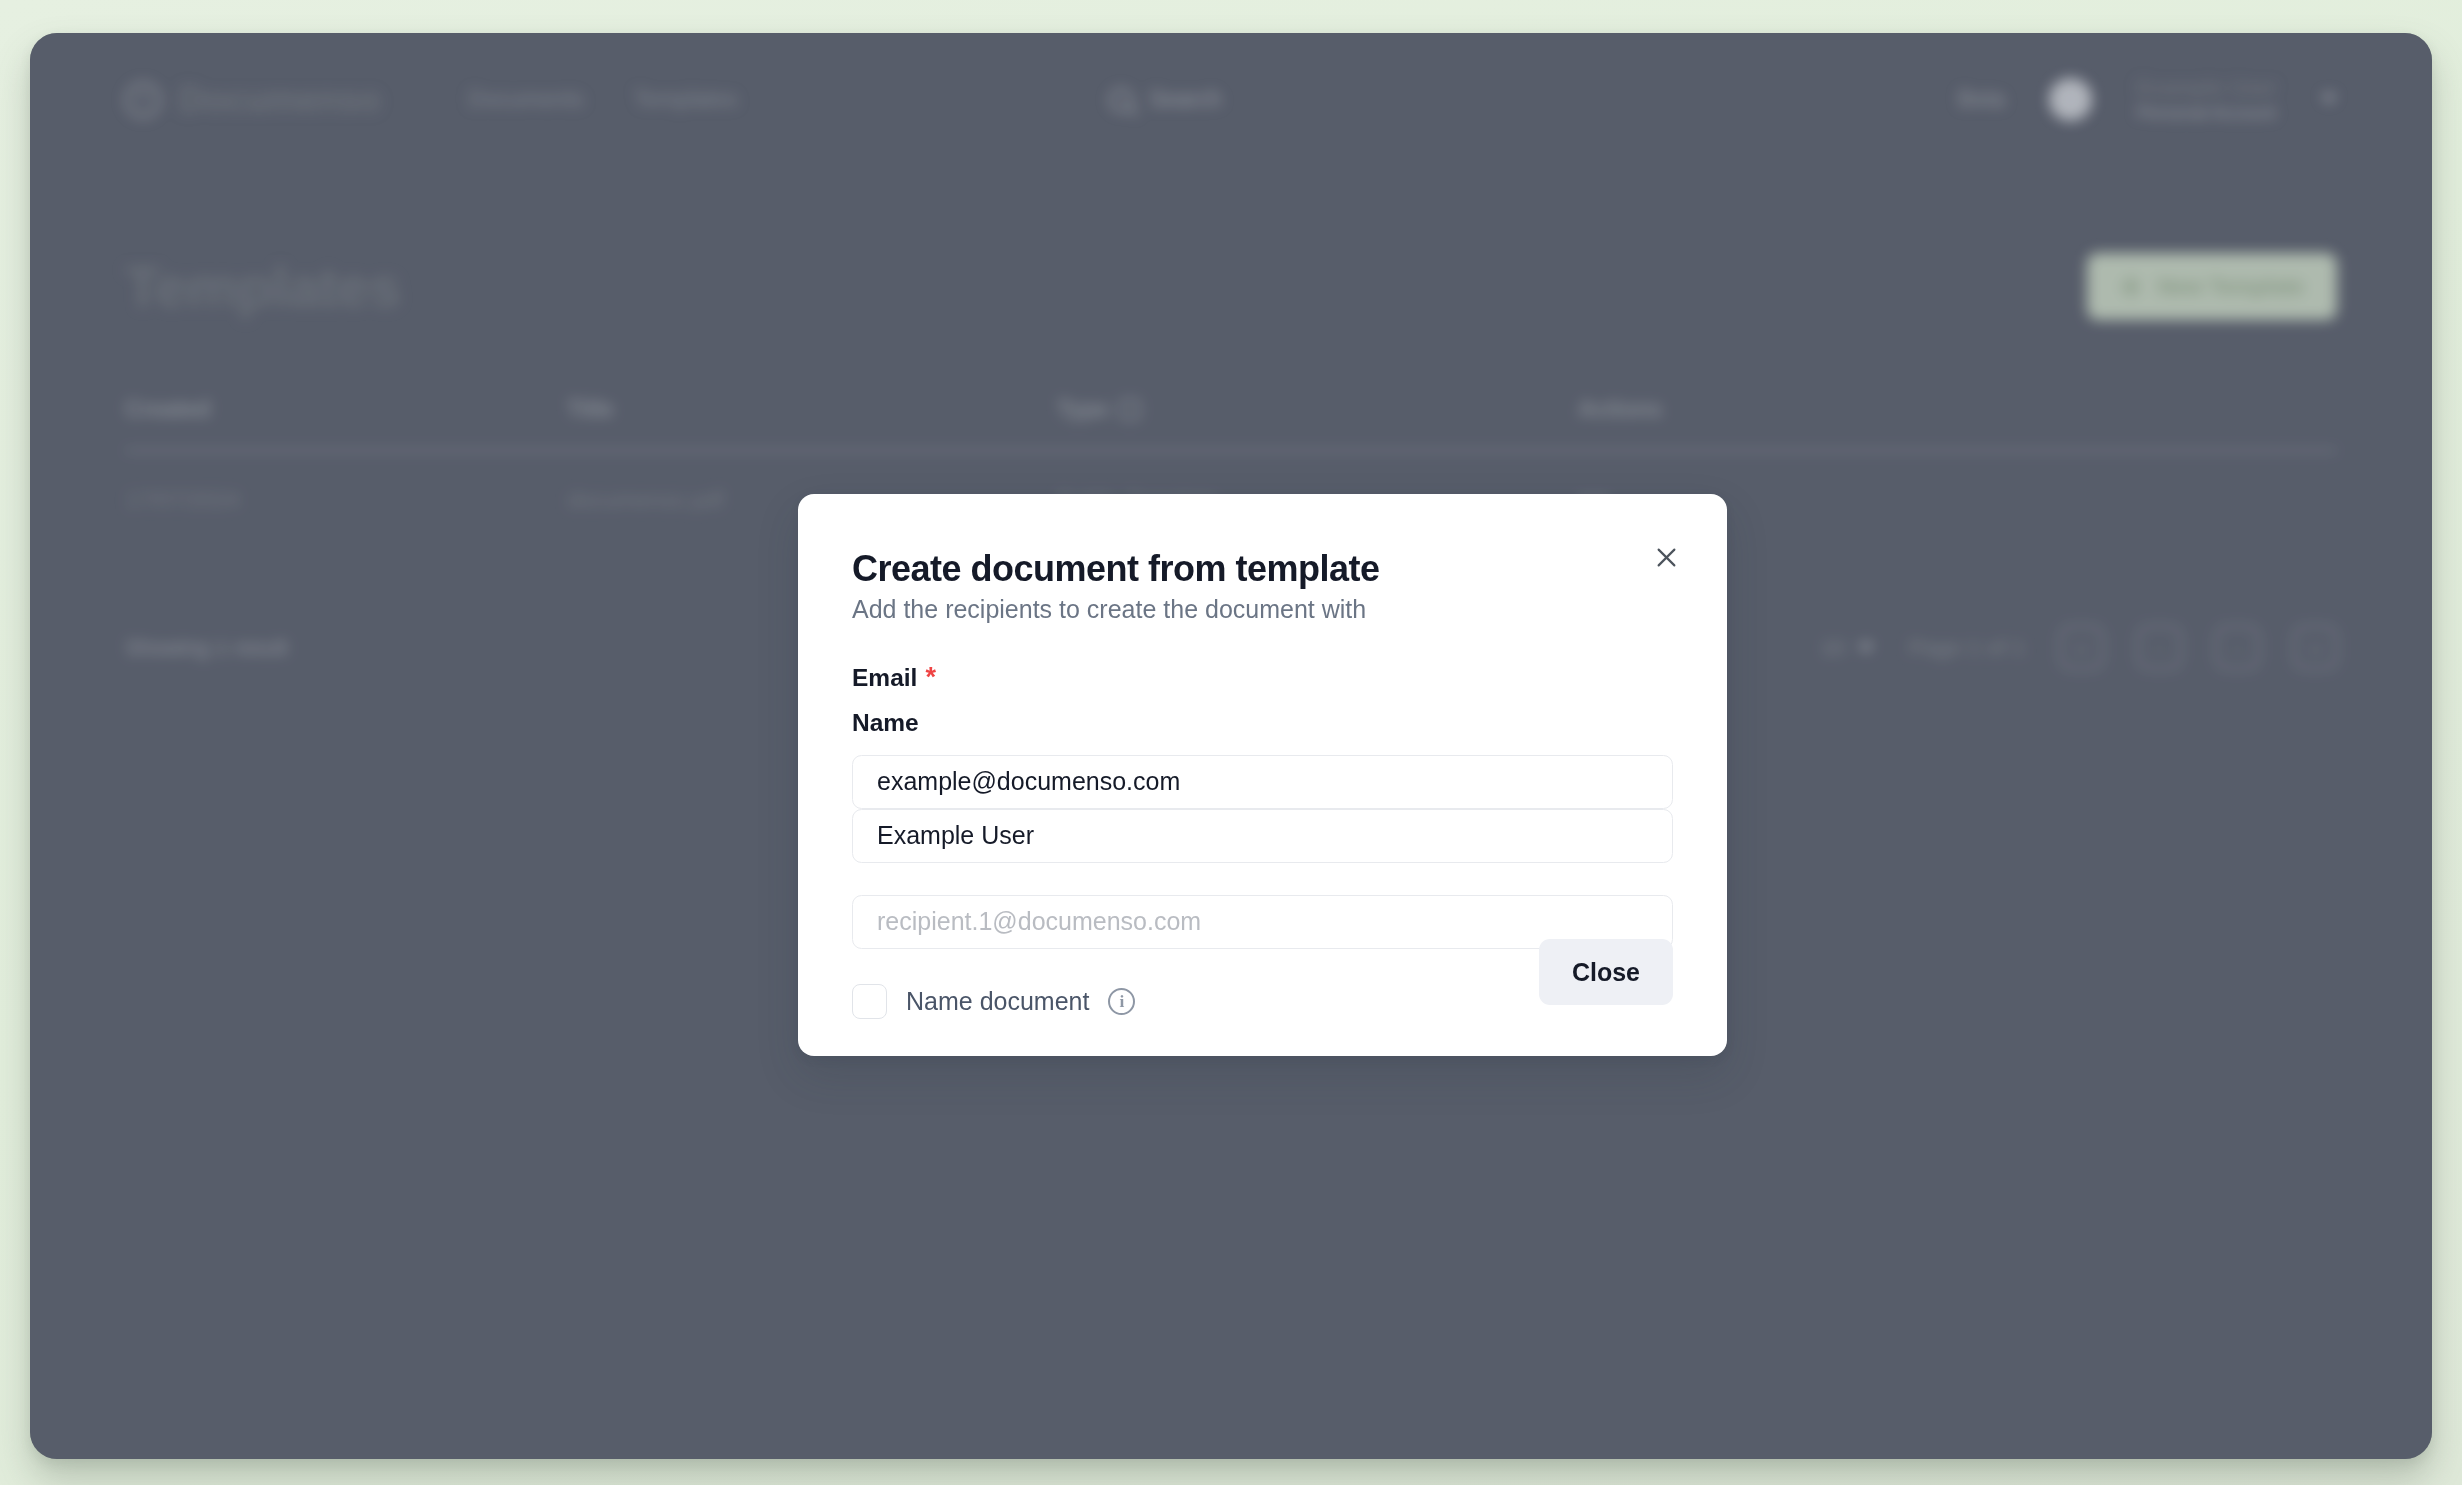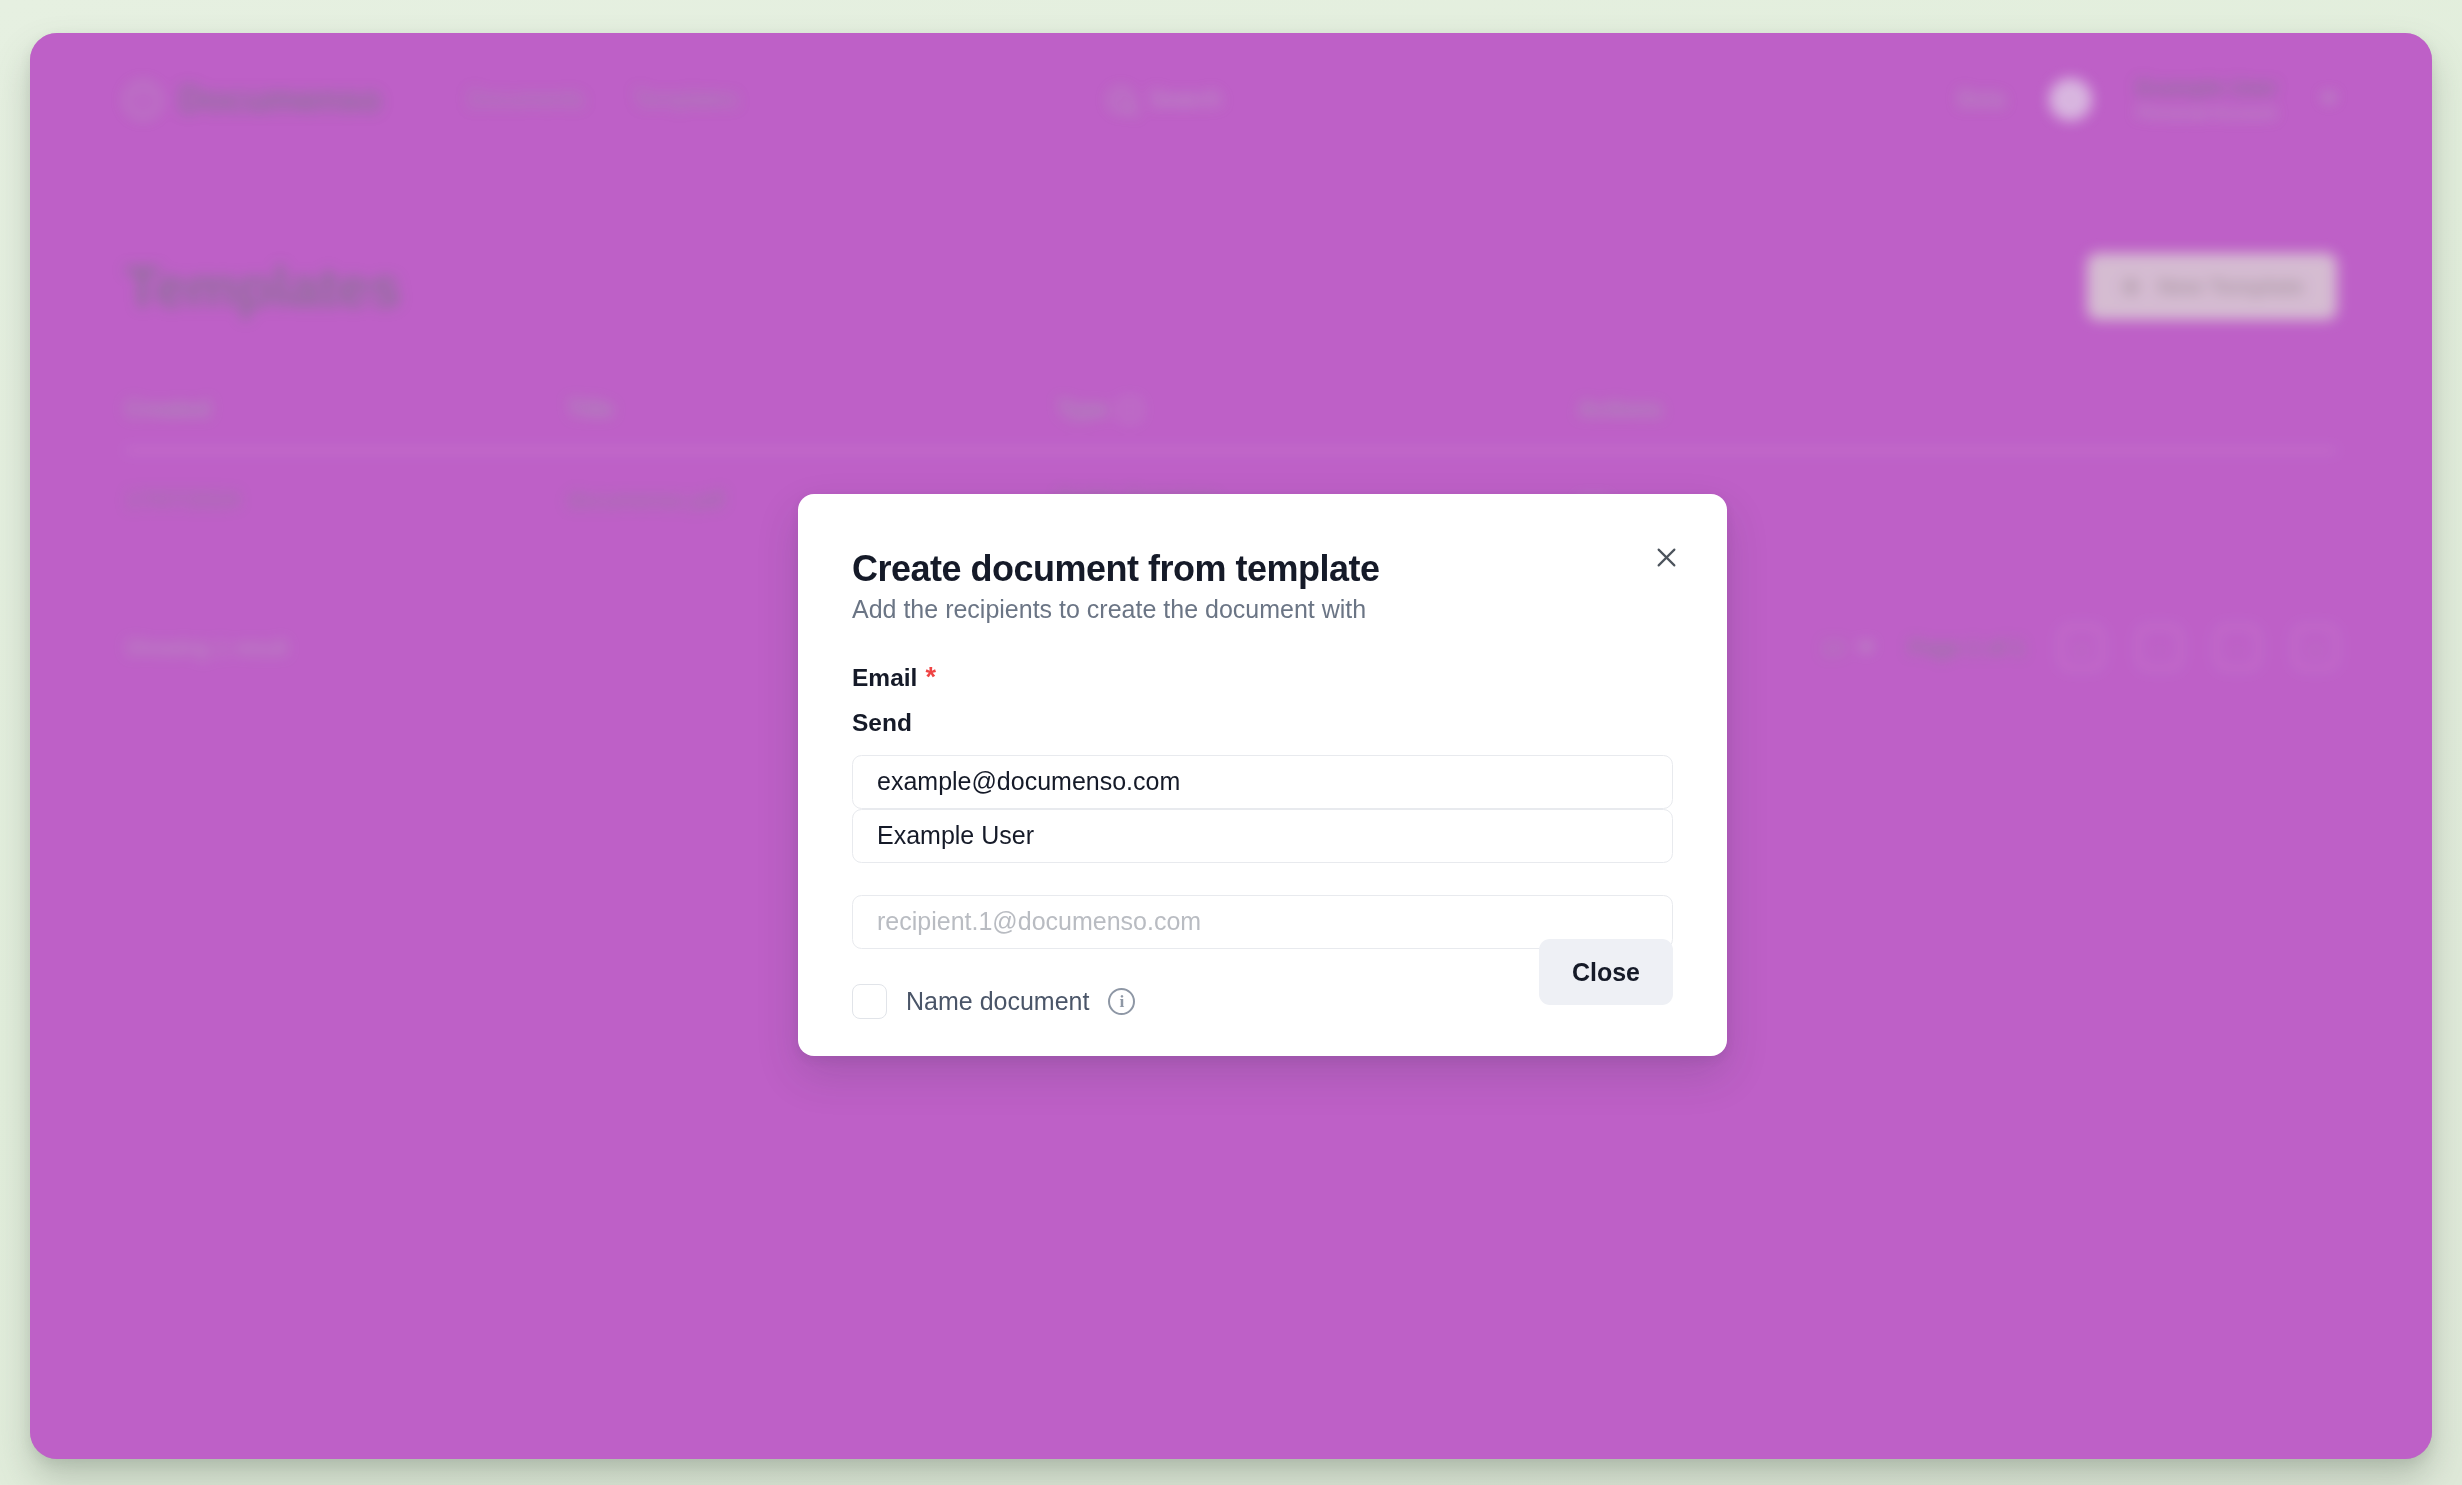--- a/index.html
+++ b/index.html
@@ -23,21 +23,21 @@
     background: linear-gradient(160deg, #e6f0e1 0%, #e2eedc 45%, #dfe9d9 100%);
   }
 
   
   .app-card {
     position: absolute;
     left: 30px;
     top: 33px;
     width: 2402px;
     height: 1426px;
-    background: #a21caf;
+    background: #0f172a;
     border-radius: 27px;
     box-shadow: 0 20.5px 36px rgba(90,104,88,0.30),
                 0 4.7px 11px rgba(90,104,88,0.12);
     overflow: hidden;
   }
 
   
   .blurred-layer {
     position: absolute;
     inset: 0;
@@ -470,21 +470,21 @@
     <div class="dialog-title">Create document from template</div>
     <div class="dialog-subtitle">Add the recipients to create the document with</div>
 
     <div class="form-grid">
 
       <div class="field-label">
         <span>Email</span>
         <span class="req-star">*</span>
       </div>
       <div class="field-label">
-        <span>Send</span>
+        <span>Name</span>
       </div>
 
       <input class="text-input" type="text" value="example@documenso.com" style="">
       <input class="text-input" type="text" value="Example User" style="">
 
       <div class="row-gap"></div>
 
       <input class="text-input" type="text" placeholder="recipient.1@documenso.com" style="">
     </div>
 

